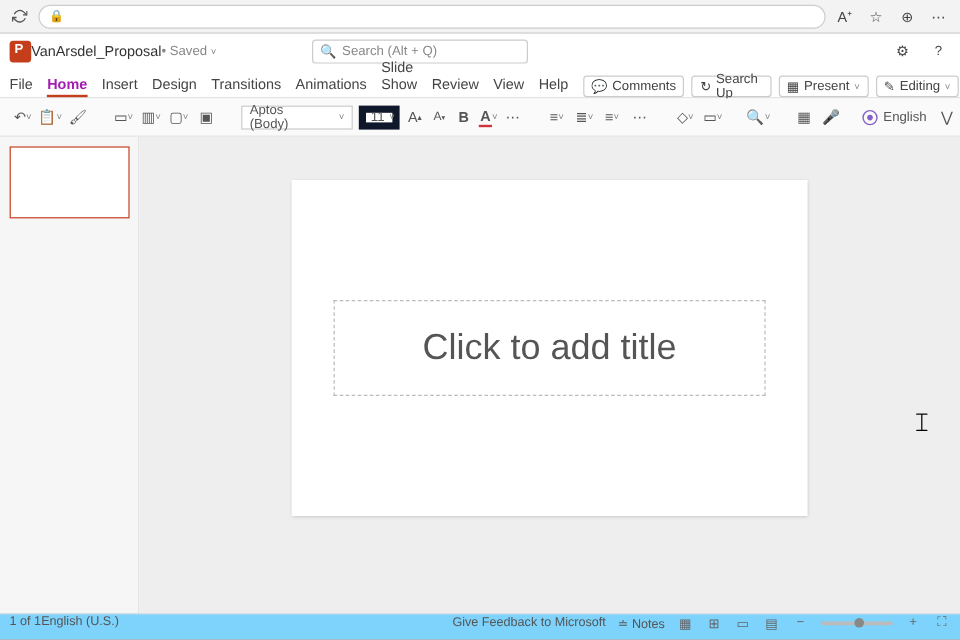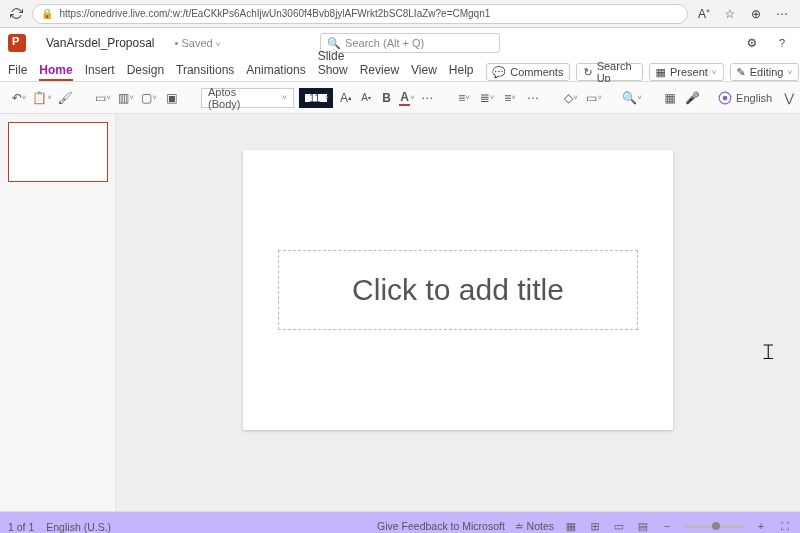--- a/index.html
+++ b/index.html
@@ -7,21 +7,21 @@
   .app { width: 800px; height: 533px; background: #fff; display: flex; flex-direction: column; }
 
   
   .browser-bar { height: 28px; background: #f3f3f3; border-bottom: 1px solid #d0d0d0; display: flex; align-items: center; padding: 0 6px; gap: 6px; }
   .nav-btn { width: 20px; height: 20px; display: flex; align-items: center; justify-content: center; font-size: 12px; color: #444; border-radius: 3px; }
   .addr { flex: 1; height: 20px; background: #fff; border: 1px solid #ccc; border-radius: 10px; display: flex; align-items: center; padding: 0 8px; font-size: 10px; color: #555; gap: 6px; }
   .addr .url { overflow: hidden; text-overflow: ellipsis; white-space: nowrap; flex: 1; }
   .browser-icons { display: flex; gap: 6px; padding-right: 2px; }
 
   
-  .title-bar { height: 30px; display: flex; align-items: center; padding: 0 8px; gap: 20px; }
+  .title-bar { height: 30px; display: flex; align-items: center; padding: 0 8px; gap: 0; }
   .pp-logo { width: 18px; height: 18px; background:#c43e1c; border-radius:3px; position:relative; }
   .pp-logo::after{content:"P";position:absolute;color:#fff;font-size:11px;font-weight:bold;left:4px;top:1px;}
   .doc-title { font-size: 12px; color: #333; }
   .search-box { margin-left: 80px; flex: 0 0 180px; height: 20px; border: 1px solid #ccc; border-radius: 3px; display:flex; align-items:center; padding:0 6px; gap:4px; font-size:11px; color:#888;}
   .title-right { margin-left:auto; display:flex; gap:10px; color:#555;}
 
   
   .tabs { height: 24px; display:flex; align-items:flex-end; padding: 0 8px; gap:12px; font-size:12px; color:#444; border-bottom:1px solid #ddd; }
   .tab { padding-bottom:4px; cursor:pointer; }
   .tab.active { color:#a21caf; border-bottom:2px solid #c43e1c; font-weight:600; padding-bottom:2px; }
@@ -44,21 +44,21 @@
   .workspace { flex:1; display:flex; min-height:0;}
   .thumbs { width:116px; background:#f6f6f6; border-right:1px solid #e4e4e4; padding:8px; }
   .thumb { width:100px; height:60px; background:#fff; border:1.5px solid #c43e1c; }
   .canvas-area { flex:1; background:#eee; display:flex; align-items:flex-start; justify-content:center; padding:36px 20px 20px; position:relative;}
   .slide { width:430px; height:280px; background:#fff; box-shadow:0 1px 3px rgba(0,0,0,.2); display:flex; flex-direction:column; align-items:center; justify-content:center; gap:12px; padding:20px;text-align:center;}
   .ph-title { width:360px; height:80px; border:1px dashed #bbb; display:flex; align-items:center; justify-content:center; font-size:30px; color:#555; font-weight:300;}
   .ph-sub { width:360px; height:50px; border:1px dashed #bbb; display:flex; align-items:center; justify-content:center; font-size:20px; color:#666; font-weight:300;}
   .text-cursor { position:absolute; right:24px; top:225px; font-size:22px; color:#000; font-family:serif;}
 
   
-  .status-bar { height:22px; background:#c4b5fd; border-top:1px solid #ddd; display:flex; align-items:flex-end; padding:0 8px; font-size:10.5px; color:#555; gap:12px;}
+  .status-bar { height:22px; background:#7dd3fc; border-top:1px solid #ddd; display:flex; align-items:flex-start; padding:0 8px; font-size:10.5px; color:#555; }
   .status-right { margin-left:auto; display:flex; align-items:center; gap:10px;}
   .zoom-slider { width:60px; height:3px; background:#bbb; position:relative; border-radius:2px;}
   .zoom-thumb { position:absolute; left:28px; top:-3px; width:8px; height:8px; background:#888; border-radius:50%;}
   .view-ico { width:14px; height:14px; display:flex; align-items:center; justify-content:center; font-size:11px; color:#666;}
 
   svg { display:block; }
 </style>
 </head>
 <body>
 
@@ -66,21 +66,20 @@
 
   <div class="browser-bar">
     <div class="nav-btn">
       <svg width="13" height="13" viewBox="0 0 24 24" fill="none" stroke="#555" stroke-width="2">
           <path d="M23 4v6h-6M1 20v-6h6"></path>
           <path d="M3.5 9a9 9 0 0 1 14.8-3.3L23 10M1 14l4.7 4.3A9 9 0 0 0 20.5 15"></path>
         </svg>
     </div>
     <div class="addr">
       <span>🔒</span>
-      <span class="url">https://onedrive.live.com/:w:/t/EaCKkPs6AchIjwUn3060f4Bvb8jylAFWrkt2bSC8LIaZw?e=CMgqn1</span>
     </div>
     <div class="browser-icons">
       <div class="nav-btn">A⁺</div>
       <div class="nav-btn">☆</div>
       <div class="nav-btn">⊕</div>
       <div class="nav-btn">⋯</div>
     </div>
   </div>
 
   <div class="title-bar">

